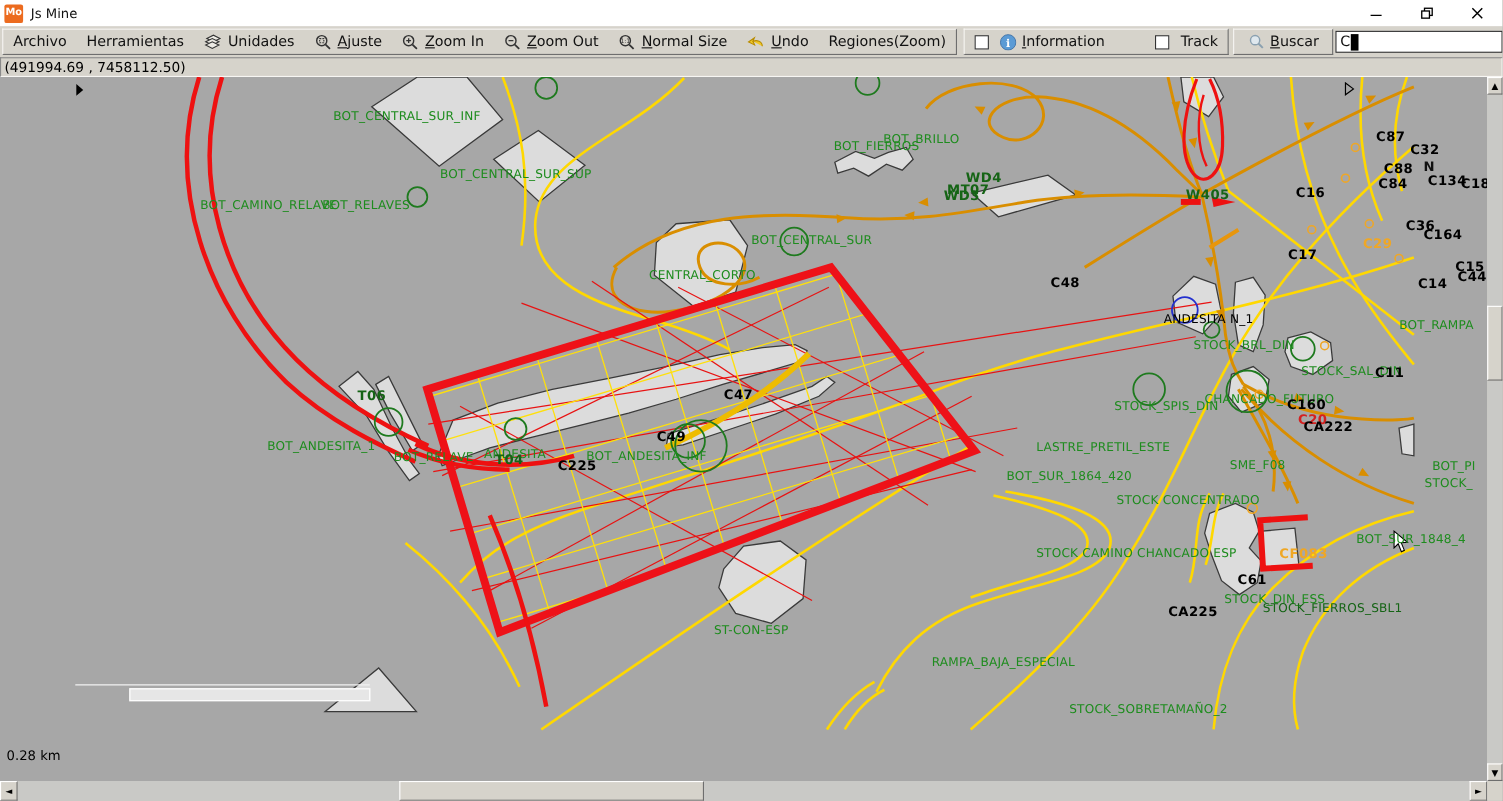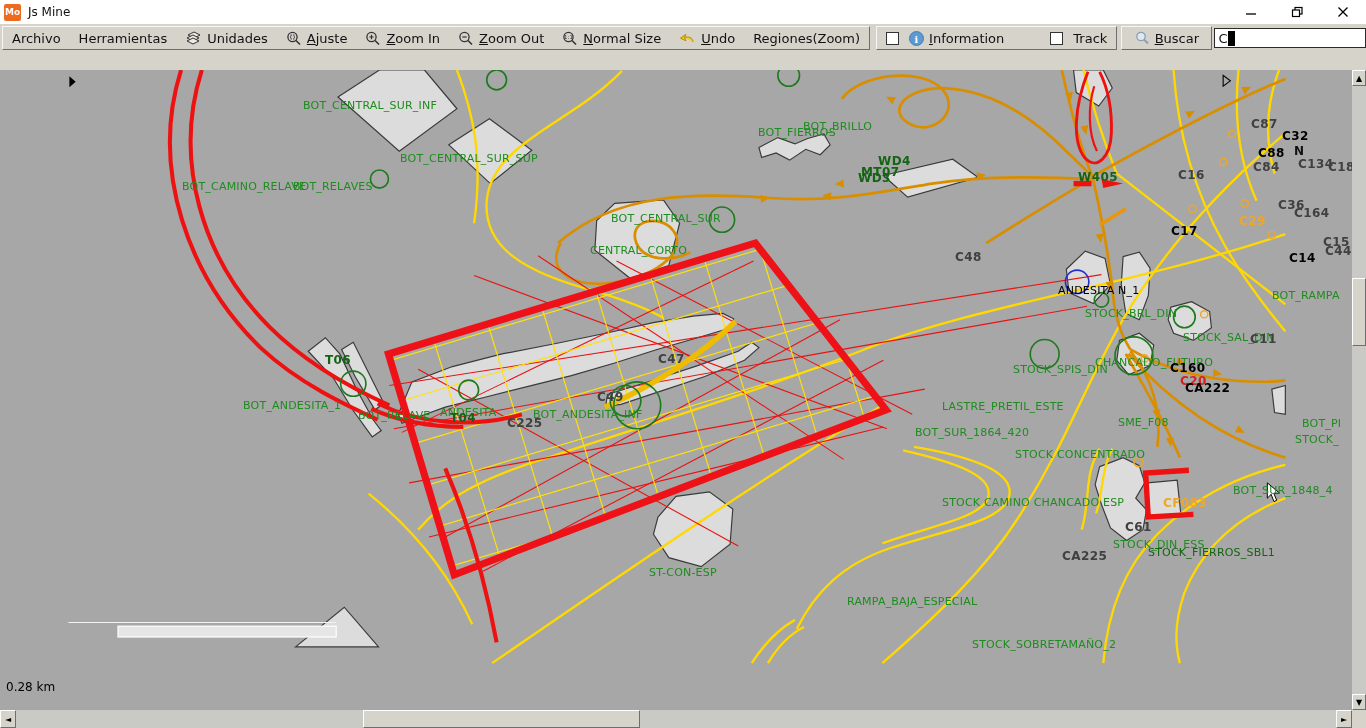--- a/index.html
+++ b/index.html
@@ -34,21 +34,21 @@
             font-size:12.5px;color:#000;padding-left:3px;line-height:16px;}
 
   
   #map-wrap{position:absolute;top:70px;left:0;width:1352px;height:640px;background:#a7a7a7;overflow:hidden;}
   #map-svg{position:absolute;top:0;left:0;}
   #map-labels{position:absolute;top:0;left:0;width:1352px;height:640px;overflow:hidden;pointer-events:none;}
   .maplabel{position:absolute;white-space:pre;line-height:12px;letter-spacing:.2px;}
   .c-green{color:#1e8c1e;font-size:11px;}
   .c-dgreen{color:#156415;font-size:11px;}
   .c-blue{color:#000000;font-size:11px;}
-  .c-red{color:#404040;font-size:11px;}
+  .c-red{color:#000000;font-size:11px;}
   .c-brightred{color:#d42020;font-size:11px;}
   .c-orange{color:#efa726;font-size:11px;}
   .c-black{color:#111;font-size:11px;}
   .b{font-weight:bold;font-size:12px;letter-spacing:.4px;}
   #compass-n{position:absolute;left:1294px;top:75px;font-size:12px;font-weight:bold;color:#111;}
   #scale-label{position:absolute;left:6px;top:610px;font-size:12px;color:#000;}
 
   
   .bev{background:#d6d3cb;border:1px solid;border-color:#ffffff #6e6e6e #6e6e6e #ffffff;box-sizing:border-box;}
   #vscroll{position:absolute;top:70px;left:1352px;width:14px;height:640px;background:#c9c9c6;}
@@ -179,20 +179,23 @@
         </svg>
       <span style="margin-left:5px;"><span class="accel">B</span><span>uscar</span></span>
     </div>
 
     <div id="search-field" style="margin-left:2px;">
       <span>C</span>
       <span id="caret"></span>
     </div>
   </div>
 
+  <div id="coordbar">
+    <span>(491994.69 , 7458112.50)</span>
+  </div>
 
   <div id="map-wrap">
     <svg id="map-svg" width="1352" height="640" viewBox="0 70 1352 710">
       <defs>
         <clipPath id="rectclip">
             <path d="M357,385 L764,262 L909,447 L430,630 Z"></path>
           </clipPath>
         <path id="arw" d="M0,-4.5 L10,0 L0,4.5 Z"></path>
       </defs>
 
@@ -380,21 +383,21 @@
         <span class="maplabel c-red b" style="left: 1298px; top: 88px;">C134</span>
         <span class="maplabel c-red b" style="left: 1328px; top: 91px;">C18</span>
         <span class="maplabel c-red b" style="left: 1178px; top: 99px;">C16</span>
         <span class="maplabel c-red b" style="left: 1278px; top: 129px;">C36</span>
         <span class="maplabel c-red b" style="left: 1294px; top: 137px;">C164</span>
         <span class="maplabel c-orange b" style="left: 1239px; top: 145px;">C29</span>
         <span class="maplabel c-blue b" style="left: 1171px; top: 155px;">C17</span>
         <span class="maplabel c-red b" style="left: 1323px; top: 166px;">C15</span>
         <span class="maplabel c-red b" style="left: 1325px; top: 175px;">C44</span>
         <span class="maplabel c-blue b" style="left: 1289px; top: 182px;">C14</span>
-        <span class="maplabel c-green" style="left: 611px; top: 143px; text-align: center;">BOT_CENTRAL_SUR</span>
+        <span class="maplabel c-green" style="left: 683px; top: 143px; text-align: center;">BOT_CENTRAL_SUR</span>
         <span class="maplabel c-green" style="left: 590px; top: 175px;">CENTRAL_CORTO</span>
         <span class="maplabel c-red b" style="left: 955px; top: 181px;">C48</span>
         <span class="maplabel c-blue" style="left: 1058px; top: 215px;">ANDESITA N_1</span>
         <span class="maplabel c-green" style="left: 1085px; top: 238px;">STOCK_BRL_DIN</span>
         <span class="maplabel c-green" style="left: 1272px; top: 220px;">BOT_RAMPA</span>
         <span class="maplabel c-green" style="left: 1183px; top: 262px;">STOCK_SAL_DIN</span>
         <span class="maplabel c-red b" style="left: 1250px; top: 263px;">C11</span>
         <span class="maplabel c-dgreen b" style="left: 325px; top: 284px;">T06</span>
         <span class="maplabel c-red b" style="left: 658px; top: 283px;">C47</span>
         <span class="maplabel c-green" style="left: 1095px; top: 287px;">CHANCADO_FUTURO</span>

